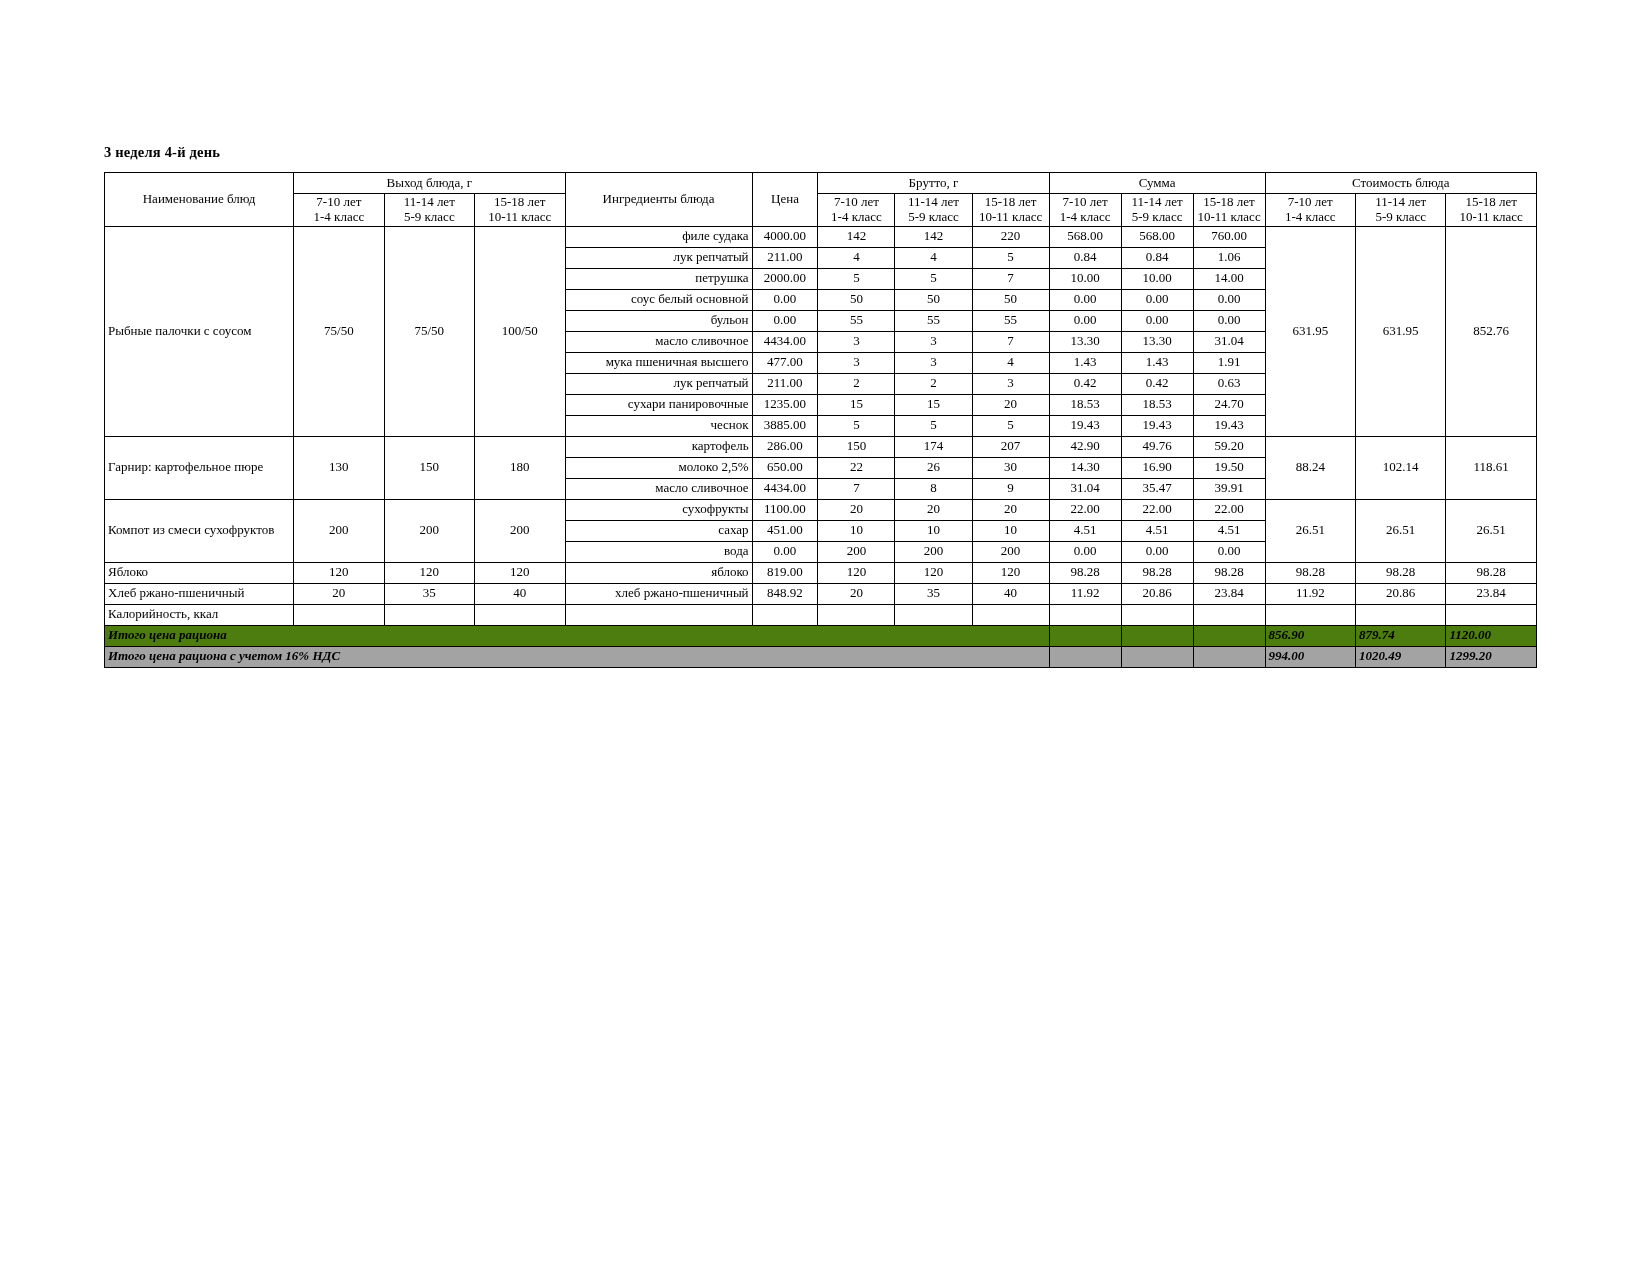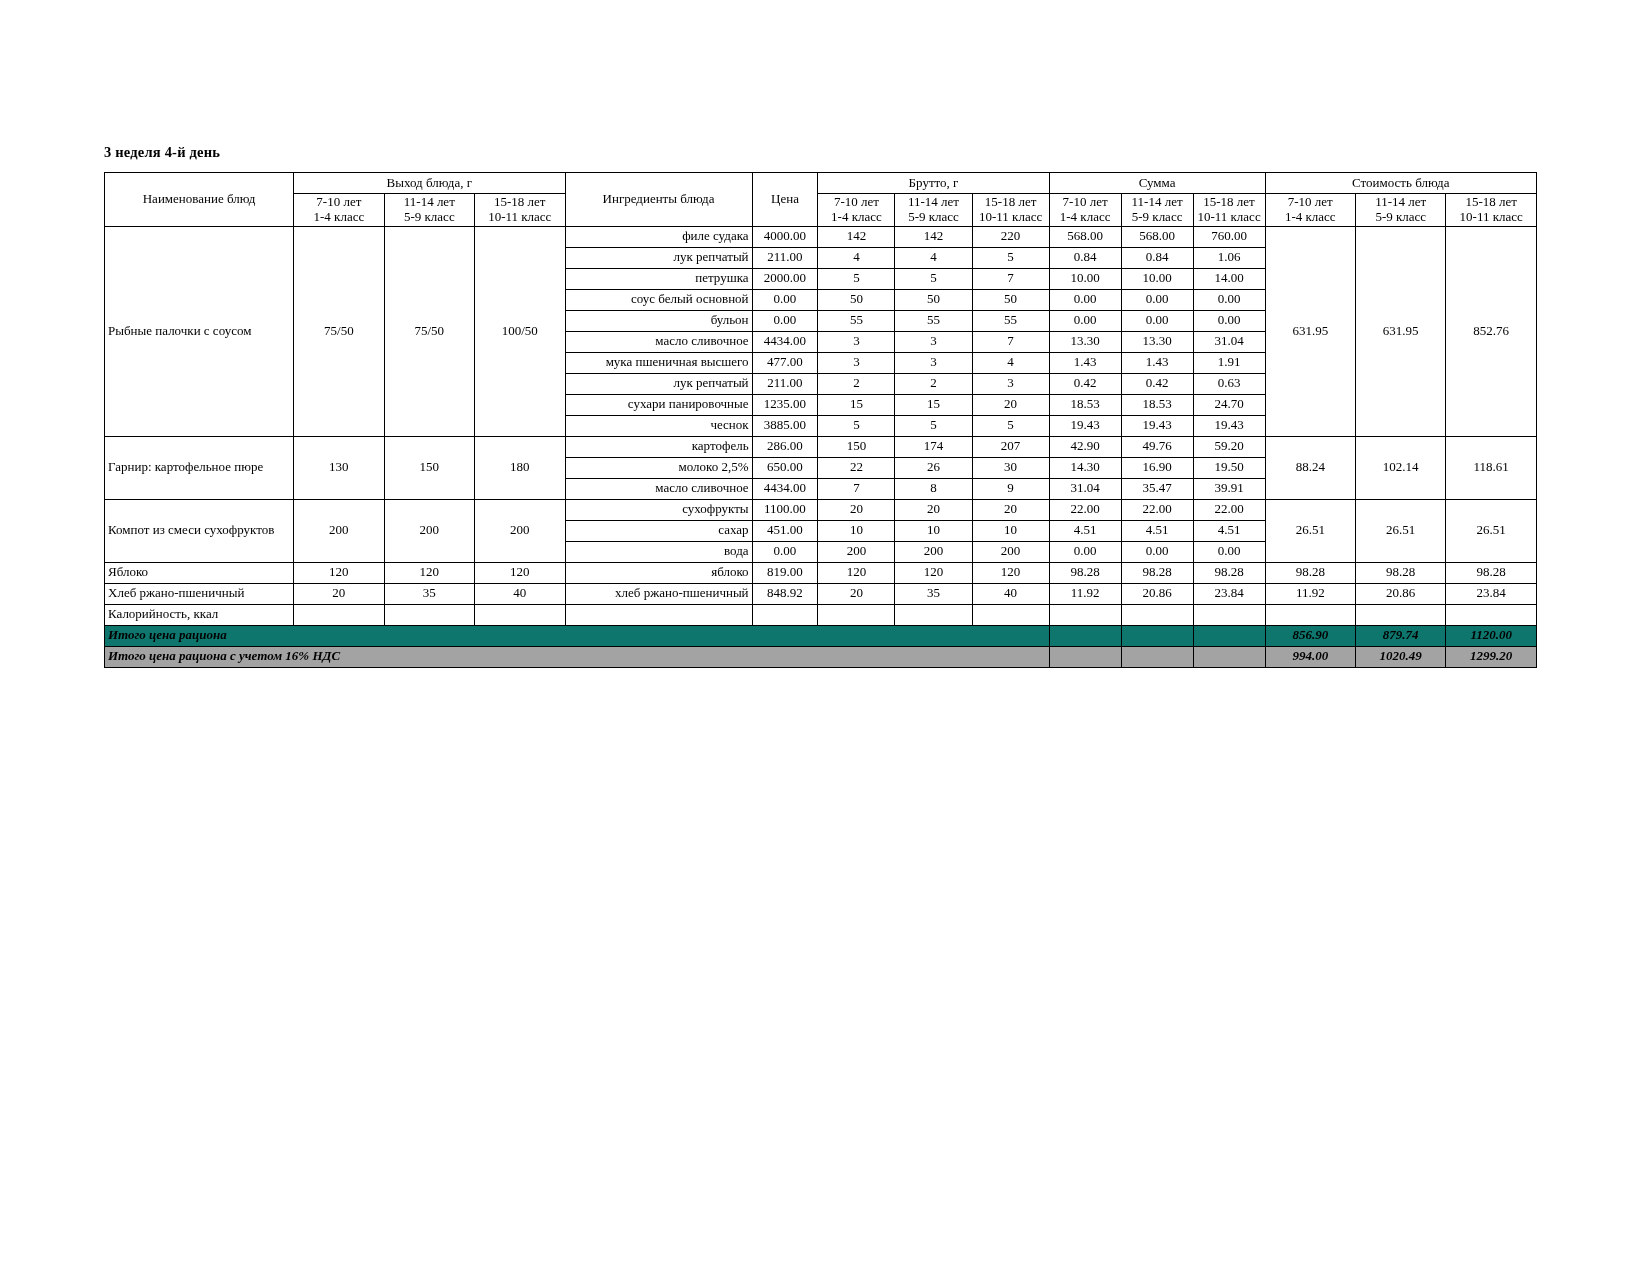--- a/index.html
+++ b/index.html
@@ -52,32 +52,32 @@
   th.hdr {
     font-weight: bold;
     font-size: 13px;
     line-height: 1.12;
   }
   th.hdr .sub {
     display: block;
   }
   td.c { text-align: center; }
   td.l { text-align: right; font-family: Liberation Serif, serif; }
-  td.r { text-align: center; padding-right: 5px; margin-left: 27px; }
+  td.r { text-align: left; padding-right: 5px; margin-left: 27px; }
   td.name {
     text-align: left;
     vertical-align: top;
     padding-top: 2px;
   }
   td.vtop { vertical-align: top; padding-top: 2px; text-align: center; }
   tr.summary td {
     font-weight: bold;
     font-style: italic;
   }
-  .row-yellow td { background: #0f766e; }
+  .row-yellow td { background: #4d7c0f; }
   .row-peach td { background: #a3a3a3; }
   td.kcal {
     font-weight: bold;
     font-style: normal;
     text-align: left;
     border-radius: 6px;
   }
 </style>
 </head>
 <body>

